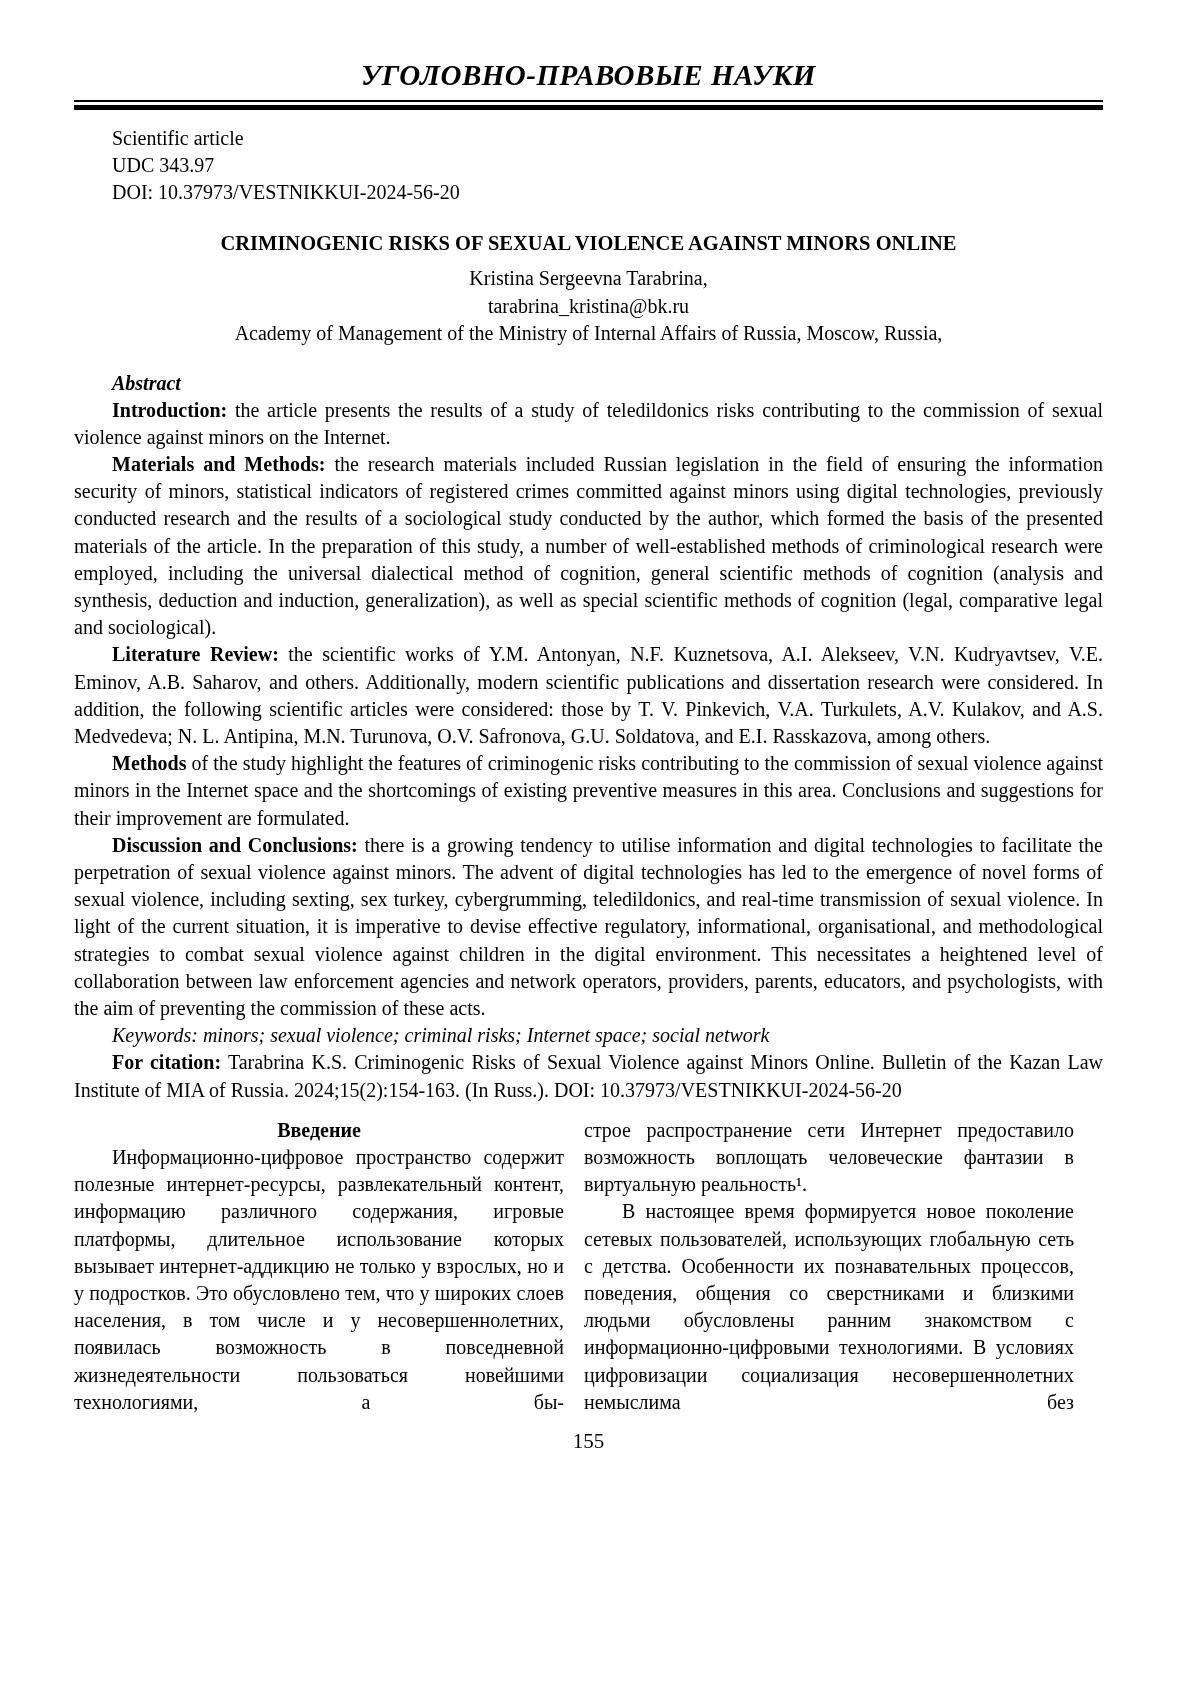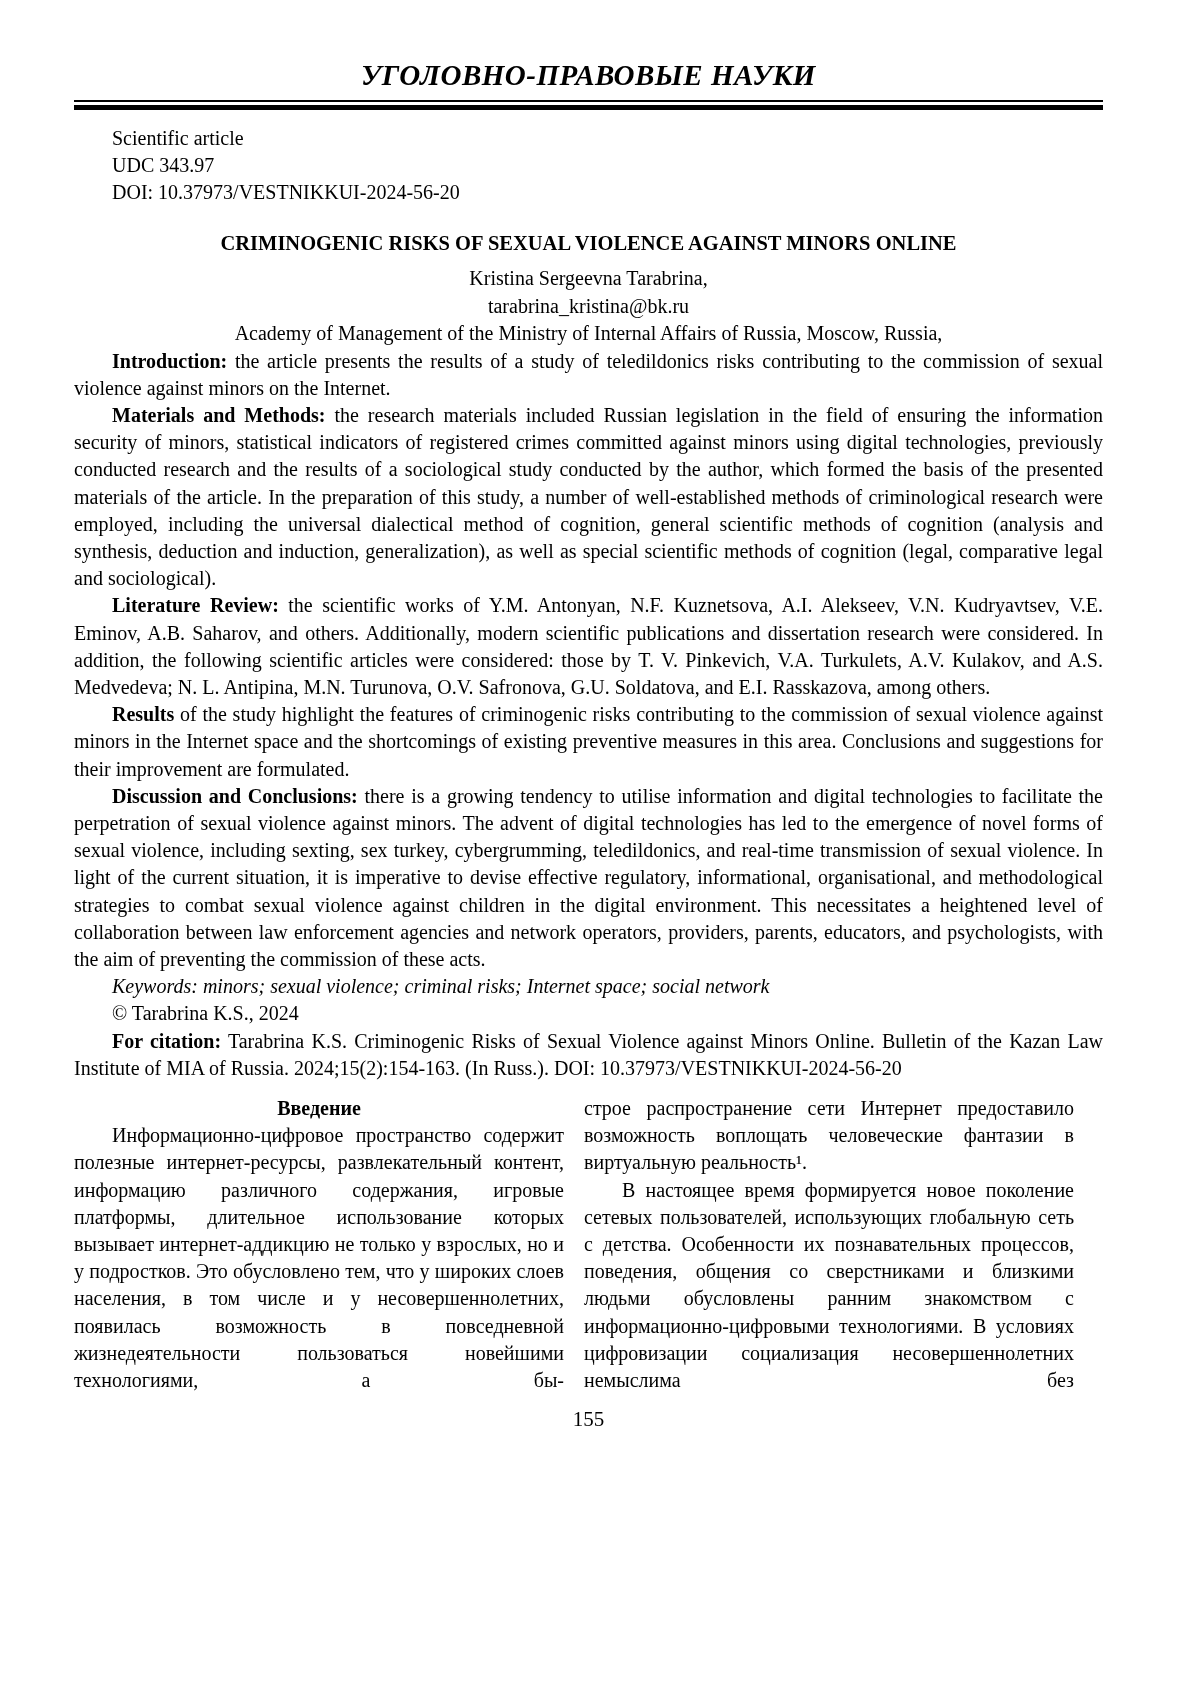--- a/index.html
+++ b/index.html
@@ -104,34 +104,34 @@
   </div>
 
   <div class="article-title">CRIMINOGENIC RISKS OF SEXUAL VIOLENCE AGAINST MINORS ONLINE</div>
 
   <div class="author-block">
     <div>Kristina Sergeevna Tarabrina,</div>
     <div>tarabrina_kristina@bk.ru</div>
     <div>Academy of Management of the Ministry of Internal Affairs of Russia, Moscow, Russia,</div>
   </div>
 
+  <div class="abstract-heading">Abstract</div>
 
   <p class="para"><span class="bold">Introduction:</span><span> the article presents the results of a study of teledildonics risks contributing to the commission of sexual violence against minors on the Internet.</span></p>
 
   <p class="para"><span class="bold">Materials and Methods:</span><span> the research materials included Russian legislation in the field of ensuring the information security of minors, statistical indicators of registered crimes committed against minors using digital technologies, previously conducted research and the results of a sociological study conducted by the author, which formed the basis of the presented materials of the article.  In the preparation of this study, a number of well-established methods of criminological research were employed, including the universal dialectical method of cognition, general scientific methods of cognition (analysis and synthesis, deduction and induction, generalization), as well as special scientific methods of cognition (legal, comparative legal and sociological).</span></p>
 
   <p class="para"><span class="bold">Literature Review:</span><span> the scientific works of Y.M. Antonyan, N.F. Kuznetsova, A.I. Alekseev, V.N. Kudryavtsev, V.E. Eminov, A.B. Saharov, and others. Additionally, modern scientific publications and dissertation research were considered. In addition, the following scientific articles were considered: those by T. V. Pinkevich, V.A. Turkulets, A.V. Kulakov, and A.S. Medvedeva; N. L. Antipina, M.N. Turunova, O.V. Safronova, G.U. Soldatova, and E.I. Rasskazova, among others.</span></p>
 
-  <p class="para"><span class="bold">Results</span><span> of the study highlight the features of criminogenic risks contributing to the commission of sexual violence against minors in the Internet space and the shortcomings of existing preventive measures in this area. Conclusions and suggestions for their improvement are formulated.</span></p>
+  <p class="para"><span class="bold">Methods</span><span> of the study highlight the features of criminogenic risks contributing to the commission of sexual violence against minors in the Internet space and the shortcomings of existing preventive measures in this area. Conclusions and suggestions for their improvement are formulated.</span></p>
 
   <p class="para"><span class="bold">Discussion and Conclusions:</span><span> there is a growing tendency to utilise information and digital technologies to facilitate the perpetration of sexual violence against minors. The advent of digital technologies has led to the emergence of novel forms of sexual violence, including sexting, sex turkey, cybergrumming, teledildonics, and real-time transmission of sexual violence. In light of the current situation, it is imperative to devise effective regulatory, informational, organisational, and methodological strategies to combat sexual violence against children in the digital environment. This necessitates a heightened level of collaboration between law enforcement agencies and network operators, providers, parents, educators, and psychologists, with the aim of preventing the commission of these acts.</span></p>
 
   <p class="para italic">Keywords: minors; sexual violence; criminal risks; Internet space; social network</p>
 
-  <p class="para">© Tarabrina K.S., 2024</p>
 
   <p class="para"><span class="bold">For citation:</span><span> Tarabrina K.S. Criminogenic Risks of Sexual Violence against Minors Online. Bulletin of the Kazan Law Institute of MIA of Russia. 2024;15(2):154-163. (In Russ.). DOI: 10.37973/VESTNIKKUI-2024-56-20</span></p>
 
   <div class="columns">
     <div class="col">
       <div class="col-heading">Введение</div>
       <p class="para cont">Информационно-цифровое пространство содержит полезные интернет-ресурсы, развлекательный контент, информацию различного содержания, игровые платформы, длительное использование которых вызывает интернет-аддикцию не только у взрослых, но и у подростков. Это обусловлено тем, что у широких слоев населения, в том числе и у несовершеннолетних, появилась возможность в повседневной жизнедеятельности пользоваться новейшими технологиями, а бы-</p>
     </div>
     <div class="col">
       <p class="para noindent">строе распространение сети Интернет предоставило возможность воплощать человеческие фантазии в виртуальную реальность¹.</p>

